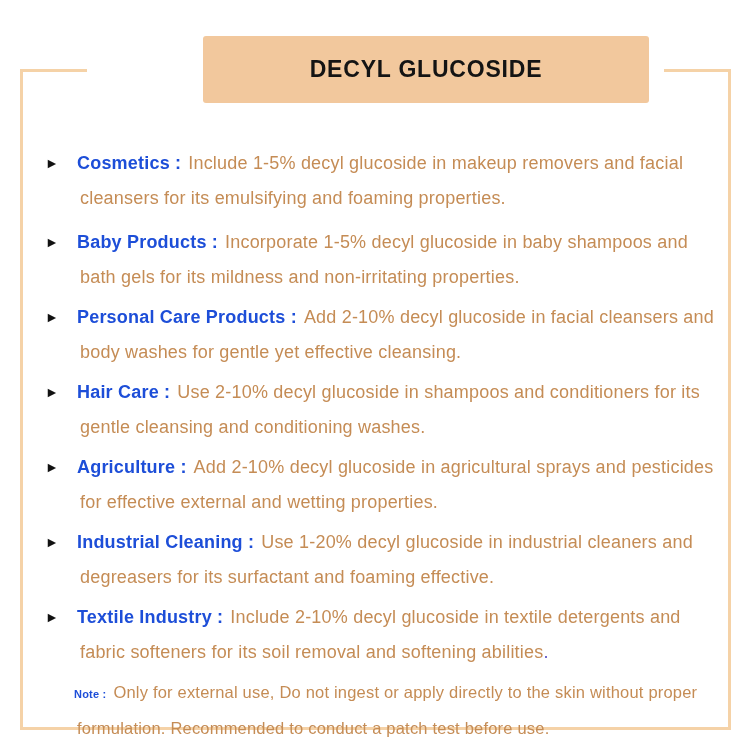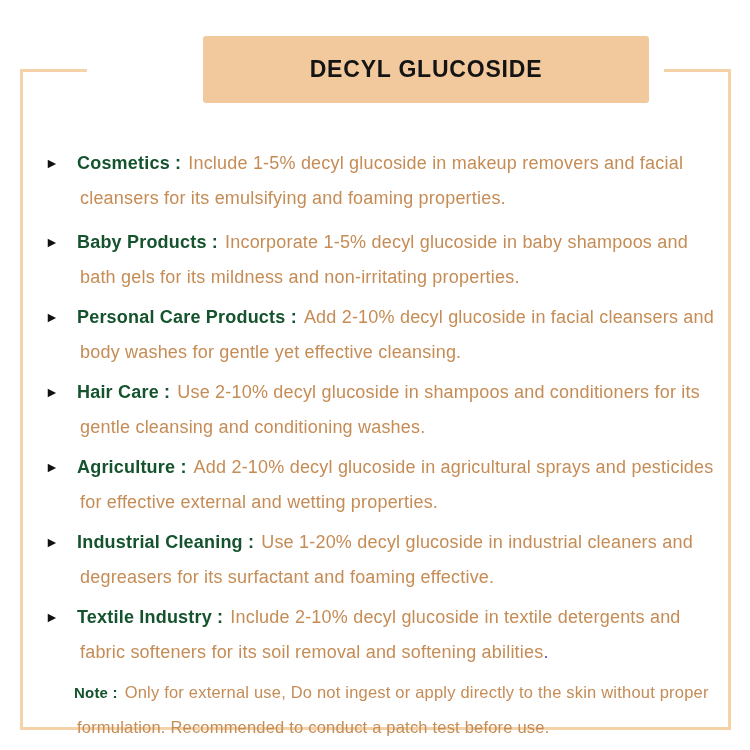--- a/index.html
+++ b/index.html
@@ -27,27 +27,27 @@
   }
   
   .content{position:absolute;left:45px;top:150px;width:685px;}
   .item{display:flex;margin-bottom:13px;}
   .item:first-child{margin-bottom:17px;}
   .bullet{
     flex:0 0 32px;font-size:14px;line-height:27px;color:#111111;
     letter-spacing:0;
   }
   .txt{font-size:18px;line-height:27px;color:#c58c55;letter-spacing:0.2px;}
-  .lbl{font-weight:700;color:#14532d;margin-right:7px;white-space:nowrap;}
+  .lbl{font-weight:700;color:#1d4ed8;margin-right:7px;white-space:nowrap;}
   .l1{white-space:nowrap;}
   .l2{display:block;margin-left:3px;white-space:nowrap;margin-top:8px;}
   .period{color:#5b50c8;}
   
   .note{margin:8px 0 0 29px;font-size:16.5px;line-height:26px;color:#c58c55;letter-spacing:0.2px;}
-  .note .lbl{font-size:15px;}
+  .note .lbl{font-size:11px;}
 </style>
 </head>
 <body>
 
 <div class="frame frame-left"></div>
 <div class="frame frame-right"></div>
 <div class="frame frame-bottom"></div>
 <div class="frame frame-top-left"></div>
 <div class="frame frame-top-right"></div>
 

